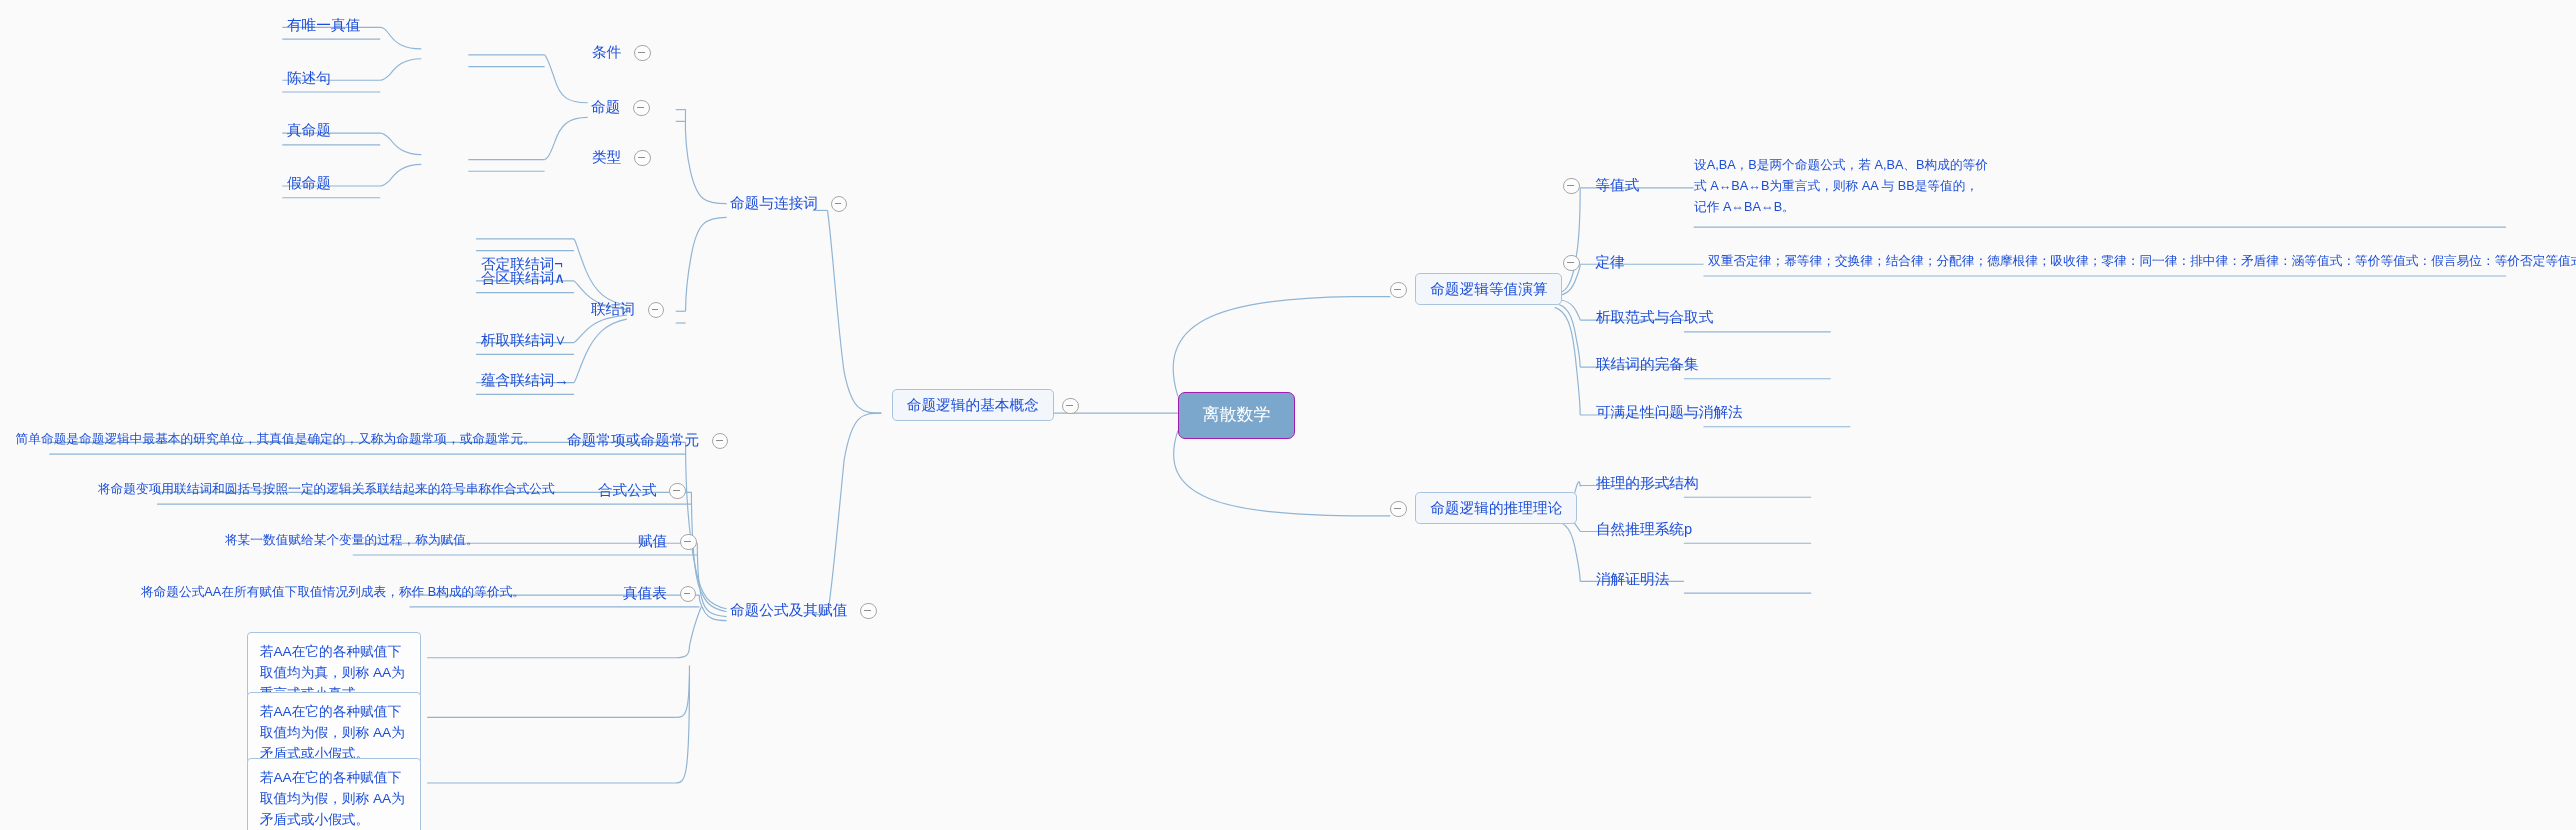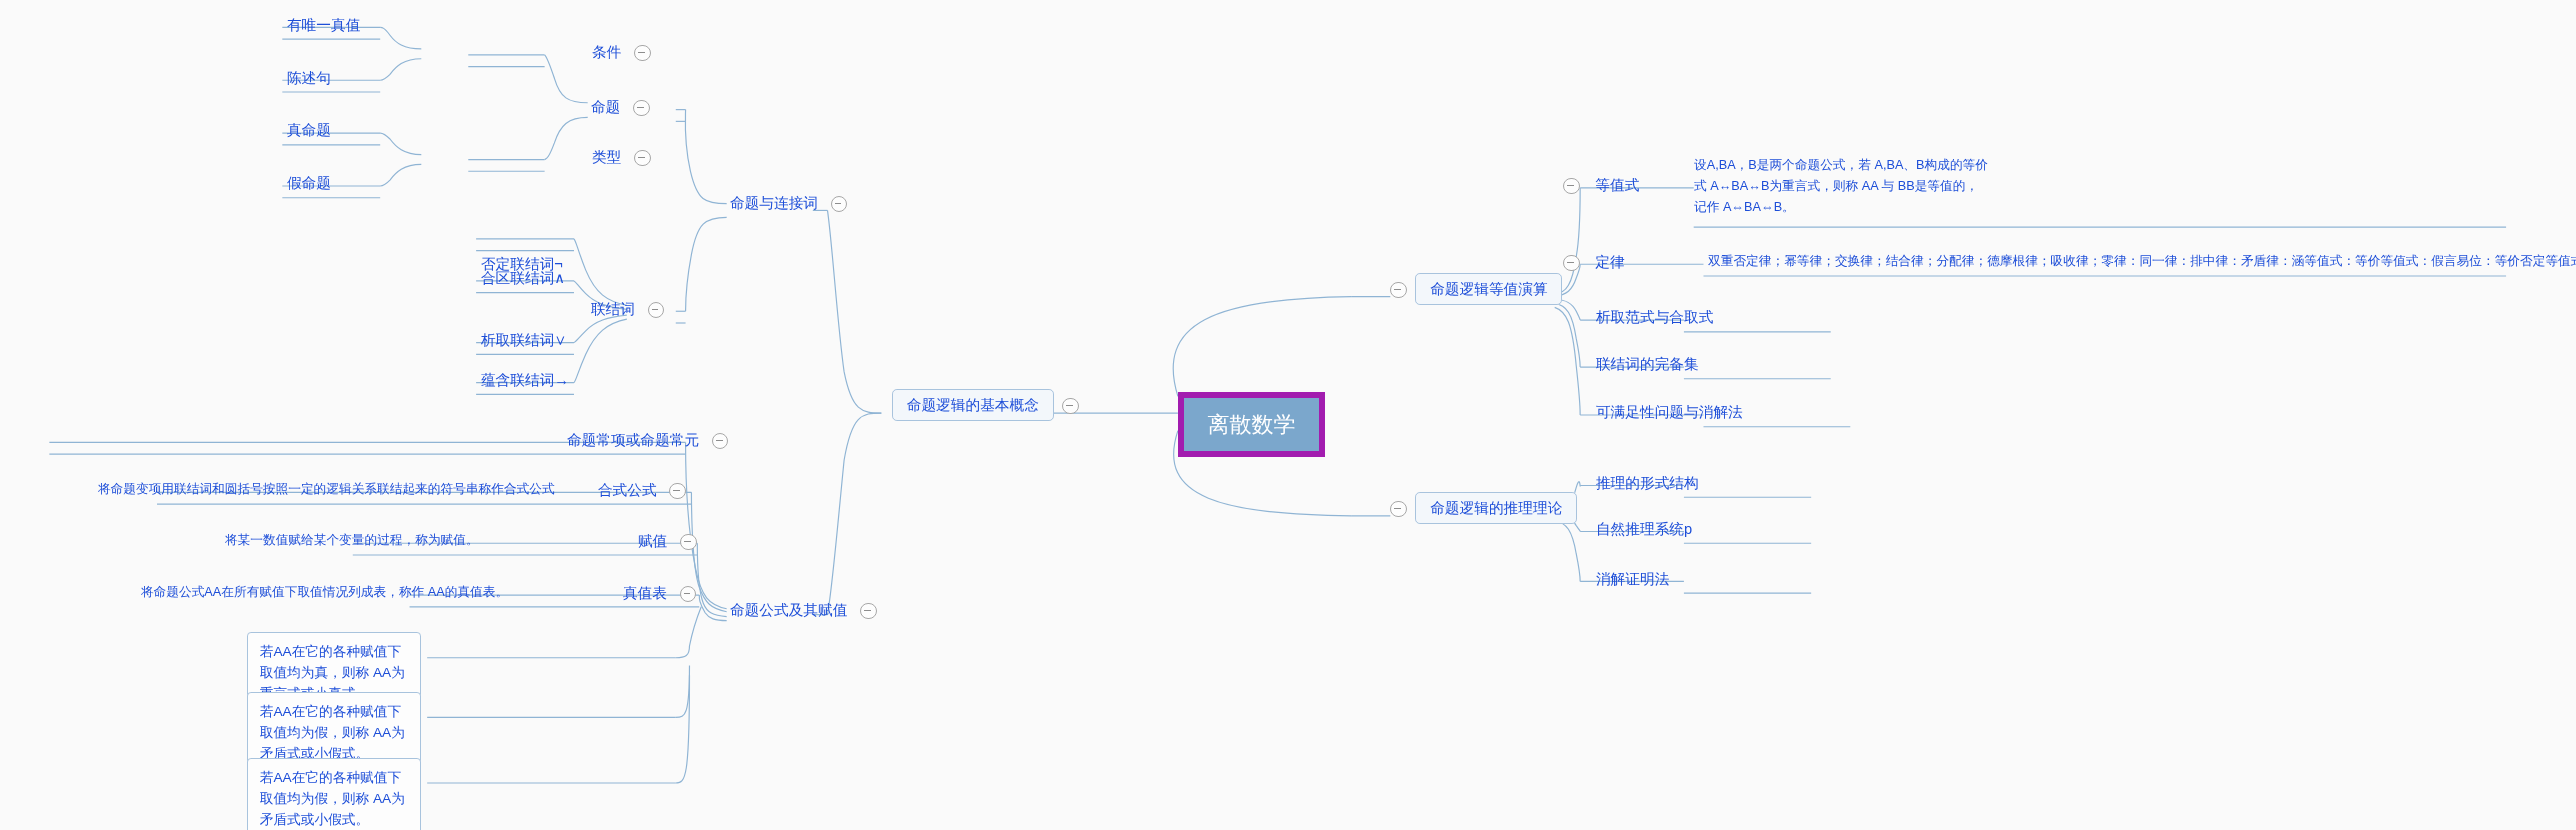--- a/index.html
+++ b/index.html
@@ -5,21 +5,21 @@
   html,body{margin:0;padding:0;background:#fbfbfb;}
   body{font-family:"Liberation Sans","DejaVu Sans",sans-serif;color:#3a3a3a;}
   #canvas{position:relative;width:2576px;height:830px;background:#fafafa;overflow:hidden;}
   svg.links{position:absolute;left:0;top:0;width:2576px;height:830px;pointer-events:none;}
   .node{position:absolute;white-space:nowrap;font-size:14.7px;line-height:1.35;color:#1d4ed8;}
   .node .txt{display:inline-block;vertical-align:middle;}
   
   .plain{padding:2px 3.9px 3.9px 3.9px;}
   
   .boxed{border:1px solid #a8c3dd;background:#f3f7fb;border-radius:4.9px;padding:6.9px 13.7px;box-shadow:0 0 0 0 rgba(0,0,0,0);}
-  .root{border:6px solid #a21caf;background:#7ba7cc;color:#ffffff;border-radius:0;padding:10.8px 23.5px;font-size:22px;}
+  .root{border:1px solid #a21caf;background:#7ba7cc;color:#ffffff;border-radius:7px;padding:10.8px 23.5px;font-size:17px;}
   .multiline{white-space:normal;}
   .para{border:1px solid #a8c3dd;background:#fdfdfd;border-radius:3.9px;padding:7.8px 11.7px;font-size:13.7px;line-height:1.55;white-space:normal;}
   
   .toggle{display:inline-block;vertical-align:middle;width:14.7px;height:14.7px;border:1px solid #a7a7a7;border-radius:50%;position:relative;margin-left:8.8px;background:#fdfdfd;}
   .toggle::before{content:"";position:absolute;left:2.9px;top:5.9px;width:6.9px;height:1px;background:#8d8d8d;}
 </style>
 </head>
 <body>
 
 <div id="canvas">
@@ -195,40 +195,43 @@
     <span class="plain">蕴含联结词→</span>
   </div>
 
   <div class="node" style="left:726px;top:601px;">
     <span class="plain">命题公式及其赋值</span><span class="toggle"></span>
   </div>
 
   <div class="node" style="left:563px;top:431px;">
     <span class="plain">命题常项或命题常元</span><span class="toggle"></span>
   </div>
+  <div class="node" style="left:11.7px;top:431px;font-size:12.7px;">
+    <span class="plain">简单命题是命题逻辑中最基本的研究单位，其真值是确定的，又称为命题常项，或命题常元。</span>
+  </div>
 
   <div class="node" style="left:594px;top:481px;">
     <span class="plain">合式公式</span><span class="toggle"></span>
   </div>
   <div class="node" style="left:94px;top:481px;font-size:12.7px;">
     <span class="plain">将命题变项用联结词和圆括号按照一定的逻辑关系联结起来的符号串称作合式公式</span>
   </div>
 
   <div class="node" style="left:634px;top:532px;">
     <span class="plain">赋值</span><span class="toggle"></span>
   </div>
   <div class="node" style="left:221px;top:532px;font-size:12.7px;">
     <span class="plain">将某一数值赋给某个变量的过程，称为赋值。</span>
   </div>
 
   <div class="node" style="left:619px;top:584px;">
     <span class="plain">真值表</span><span class="toggle"></span>
   </div>
   <div class="node" style="left:137px;top:584px;font-size:12.7px;">
-    <span class="plain">将命题公式AA在所有赋值下取值情况列成表，称作 AA的真值表。</span>
+    <span class="plain">将命题公式AA在所有赋值下取值情况列成表，称作 B构成的等价式。</span>
   </div>
 
   <div class="node" style="left:247px;top:632px;width:174px;">
     <div class="para">若AA在它的各种赋值下取值均为真，则称 AA为重言式或小真式。</div>
   </div>
   <div class="node" style="left:247px;top:692px;width:174px;">
     <div class="para">若AA在它的各种赋值下取值均为假，则称 AA为矛盾式或小假式。</div>
   </div>
   <div class="node" style="left:247px;top:758px;width:174px;">
     <div class="para">若AA在它的各种赋值下取值均为假，则称 AA为矛盾式或小假式。</div>

